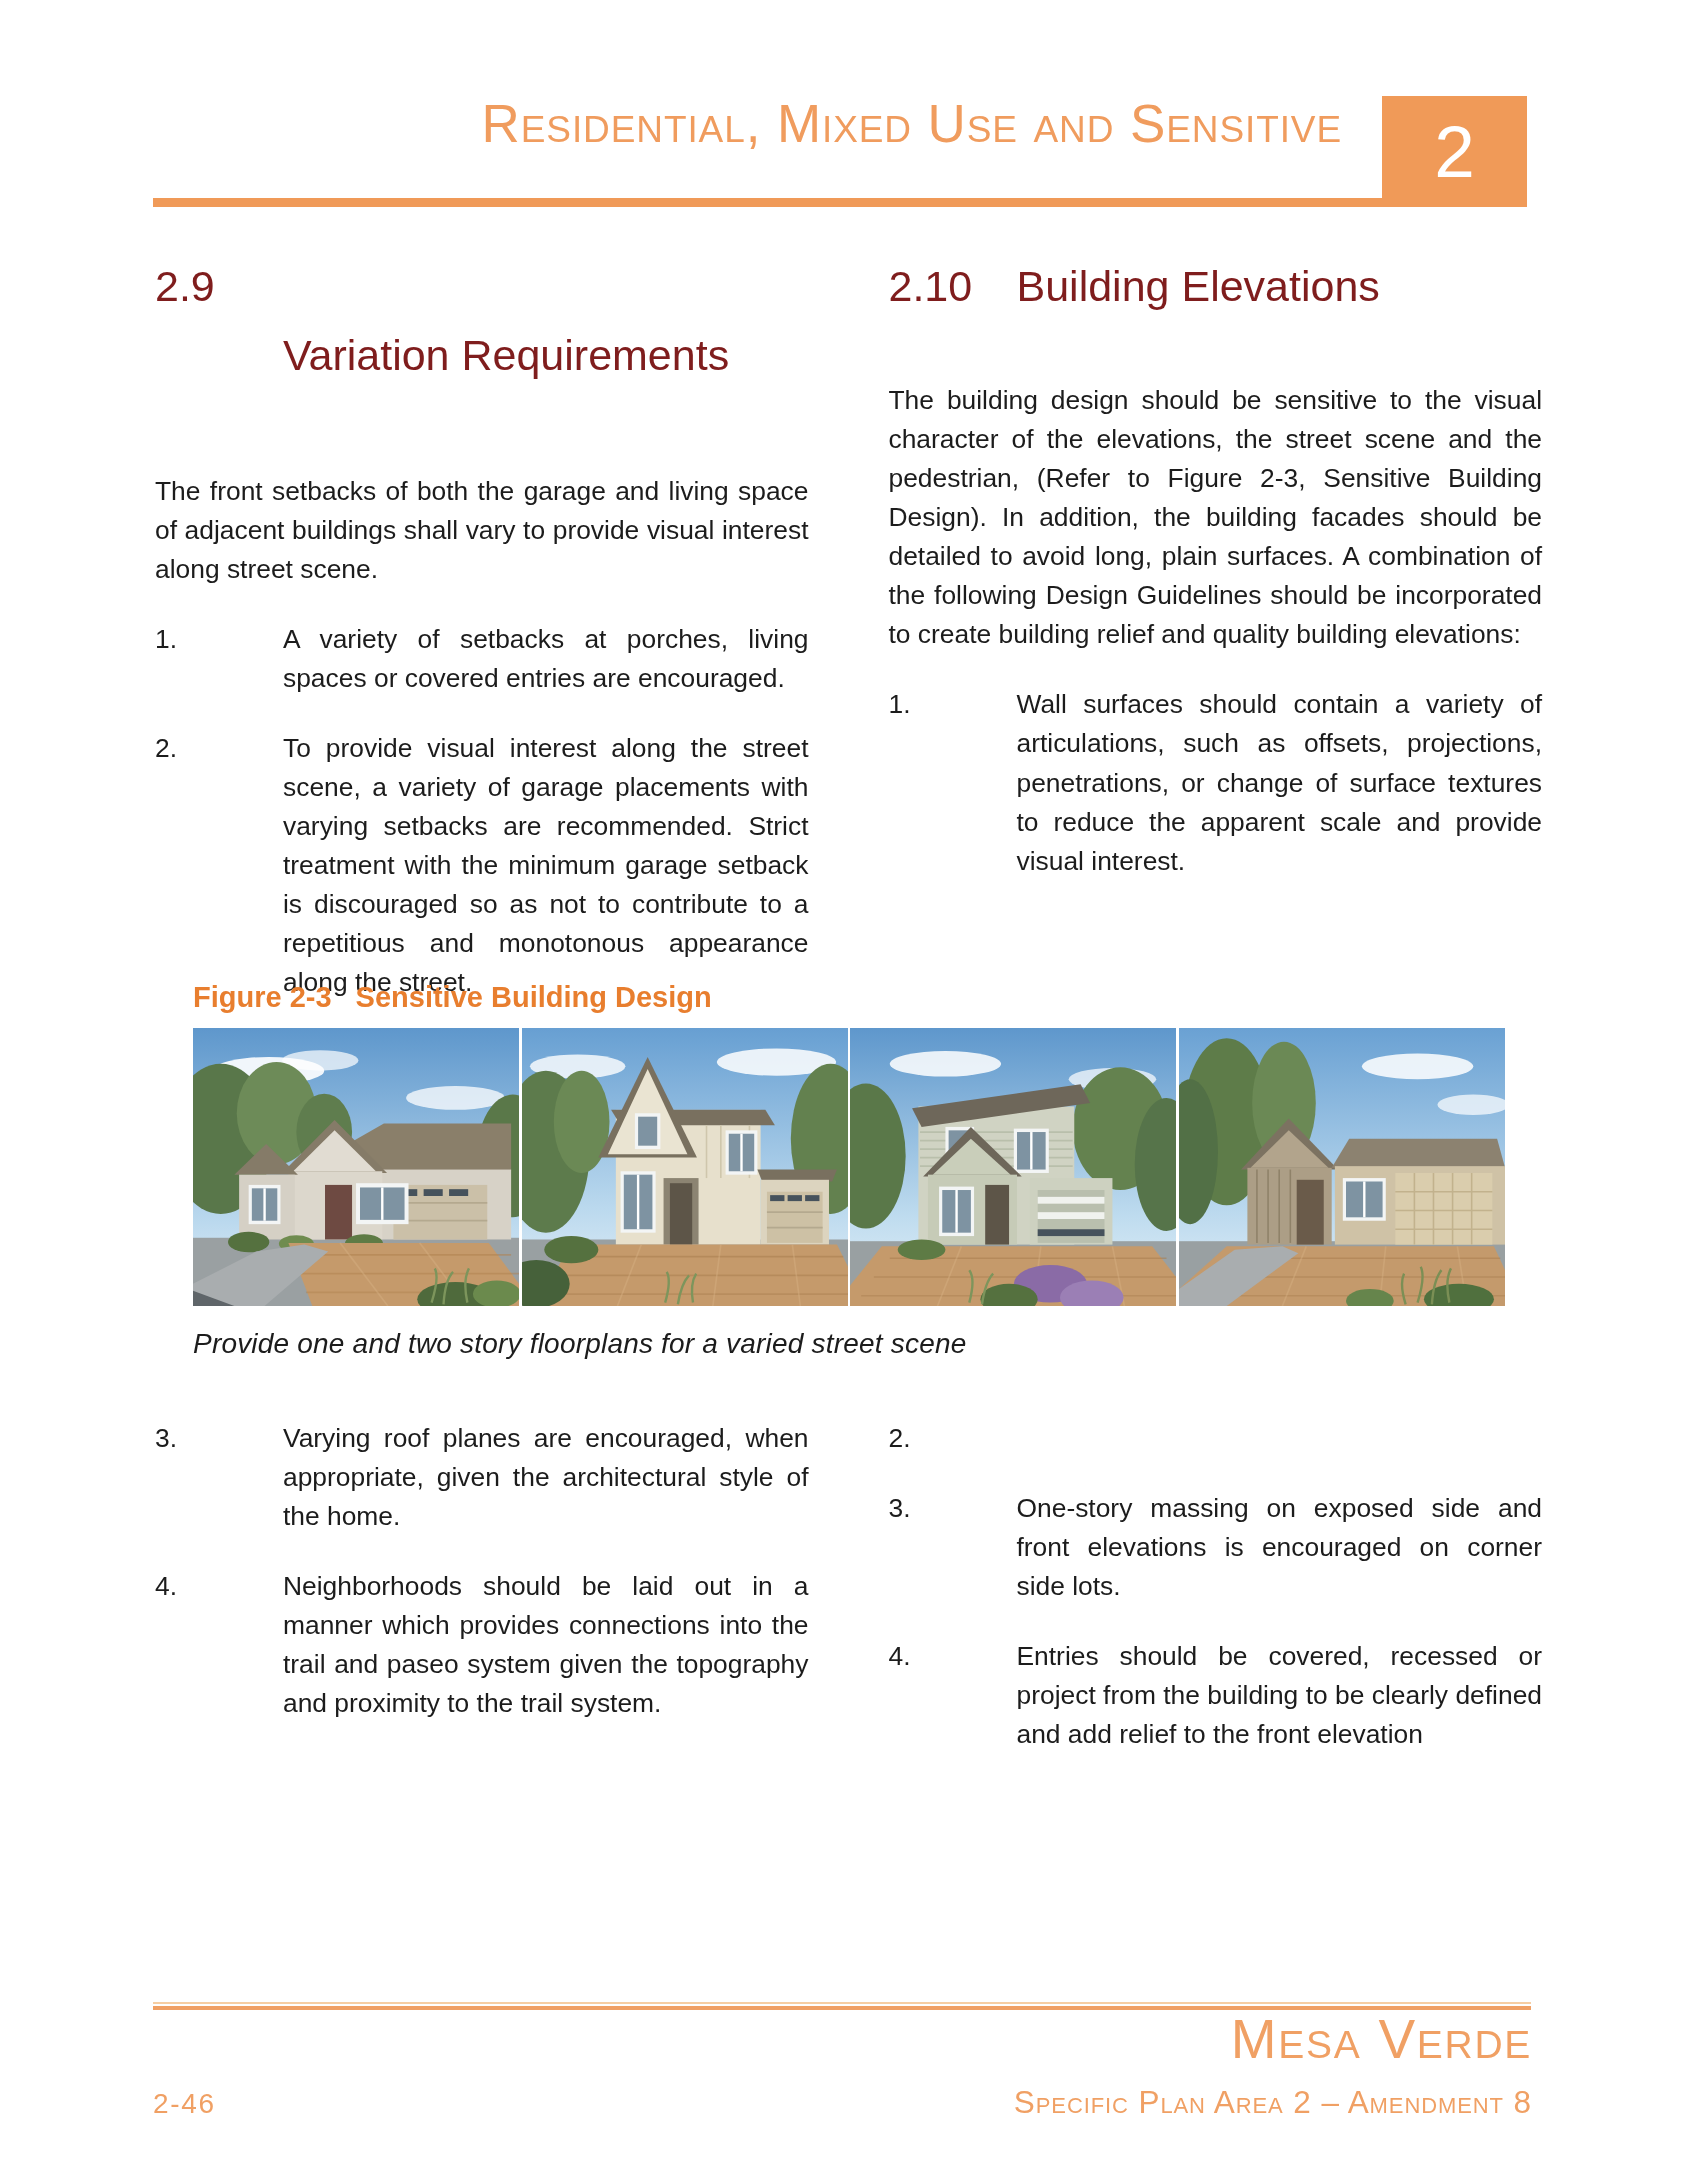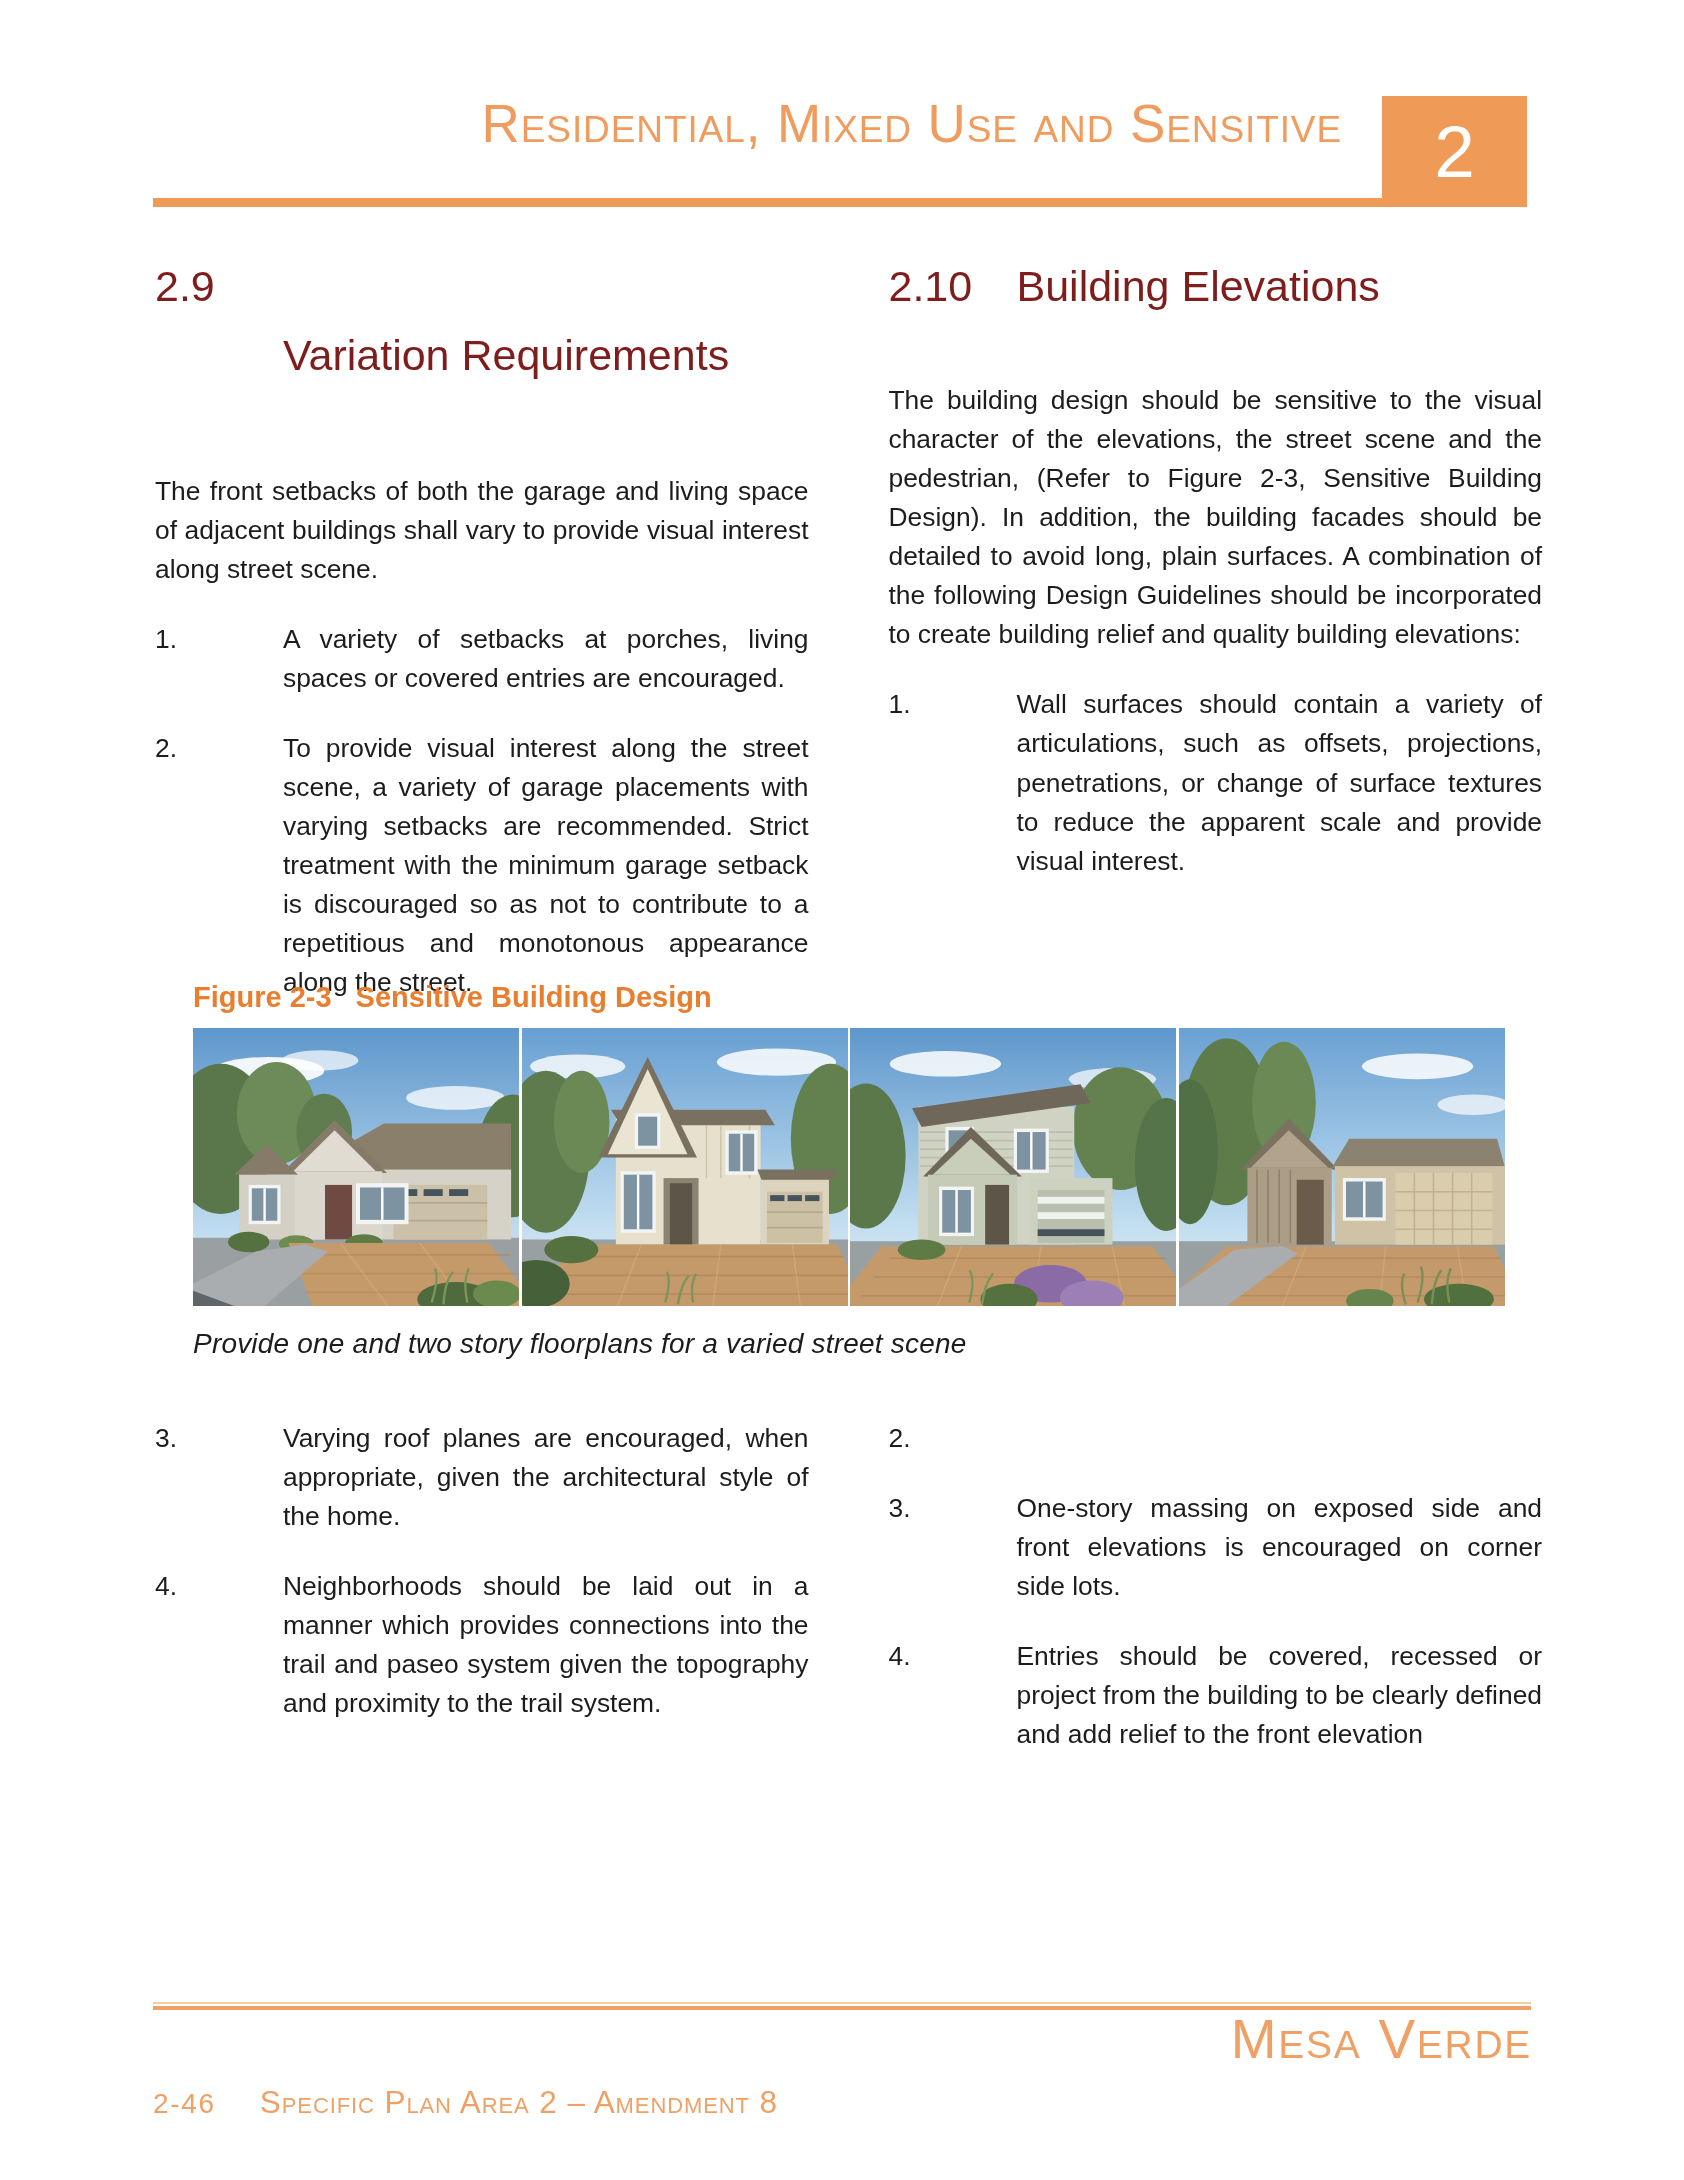--- a/index.html
+++ b/index.html
@@ -40,21 +40,21 @@
   .photo svg{width:100%;height:100%;display:block;}
   .fig-caption{margin-top:22px;font-style:italic;font-size:28px;letter-spacing:0.2px;color:#1c1c1c;}
 
   
   .footer-rule{position:absolute;left:153px;top:2002px;width:1378px;}
   .footer-rule .lt{height:1.7px;background:#F6CEA3;margin-bottom:2.6px;}
   .footer-rule .dk{height:3.4px;background:#F0A064;}
   .brand{position:absolute;top:2012px;right:153px;font-variant:small-caps;font-size:55px;
          letter-spacing:1.7px;color:#F0A064;line-height:1;}
   .footer-row{position:absolute;left:153px;right:153px;top:2084px;display:flex;
-         justify-content:flex-start;align-items:baseline;gap:44px;}
+         justify-content:space-between;align-items:baseline;gap:44px;}
   .page-num{font-size:28px;color:#F0A064;letter-spacing:1.7px;}
   .footer-subtitle{font-variant:small-caps;font-size:31.5px;color:#F0A064;letter-spacing:0.9px;}
 </style>
 </head>
 <body>
 
 <div class="page">
 
   <div class="header-title">Residential, Mixed Use and Sensitive</div>
   <div class="chapter-box">

